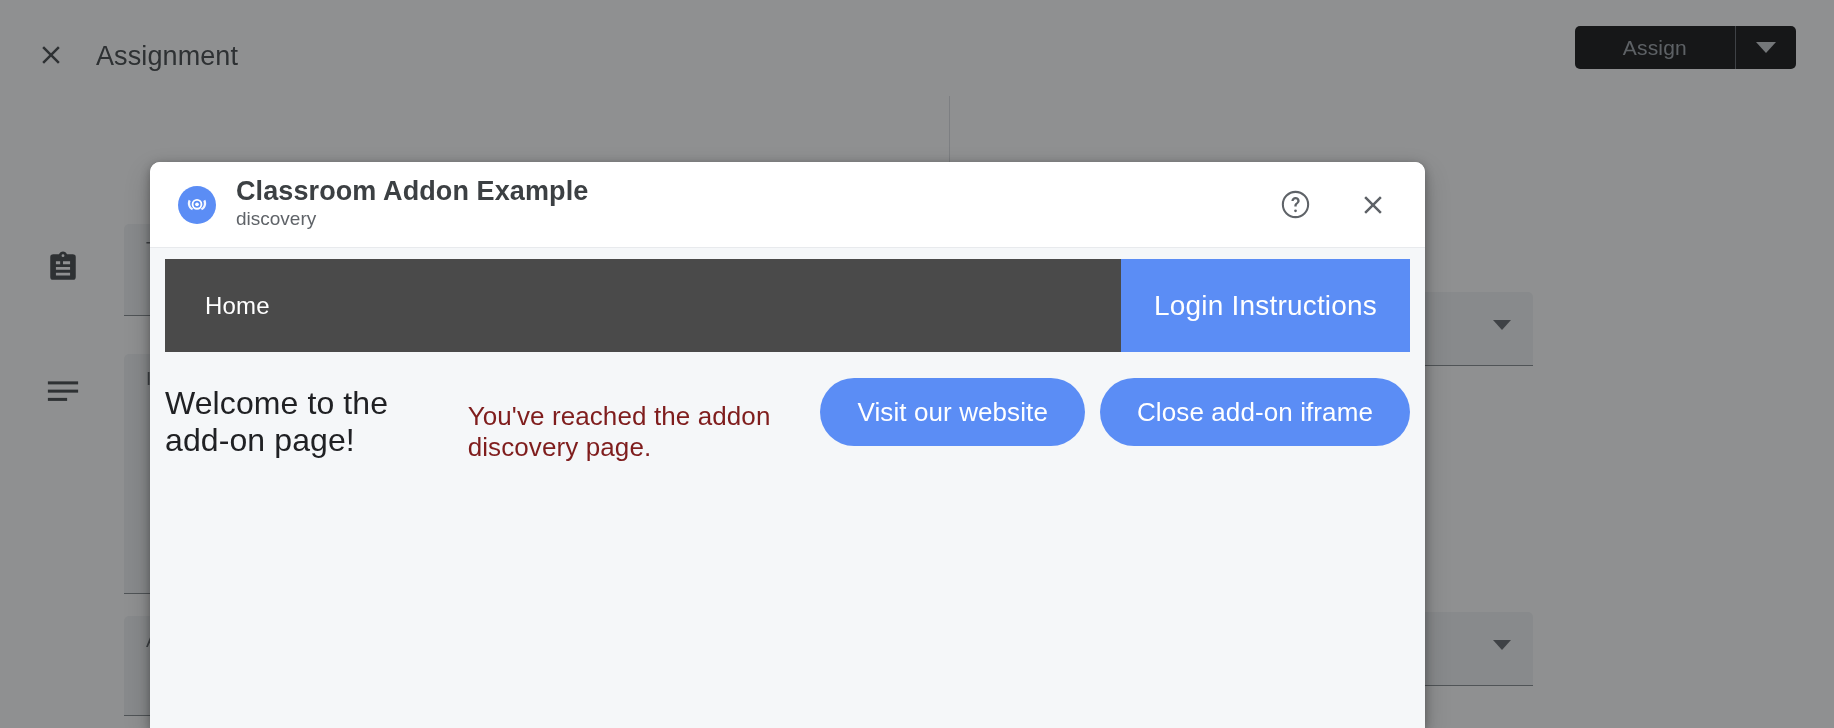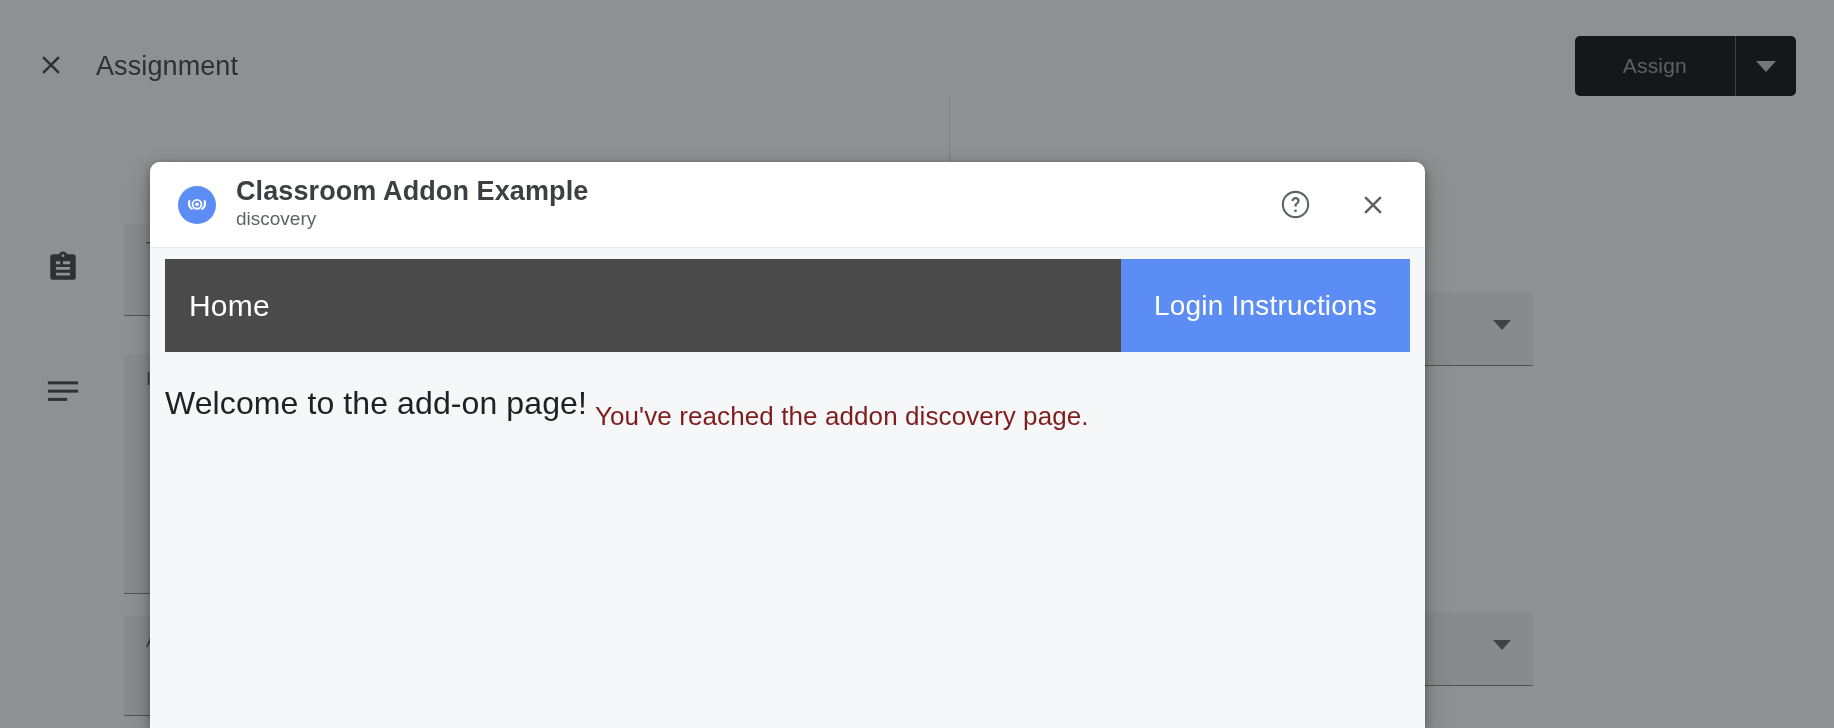--- a/index.html
+++ b/index.html
@@ -16,21 +16,21 @@
   }
 
   
   #bg-page {
     position: absolute;
     inset: 0;
     background: #ffffff;
   }
   .bg-topbar {
     position: absolute;
-    left: 0; top: 18px;
+    left: 0; top: 8px;
     width: 1834px; height: 96px;
     background: #ffffff;
     border-bottom: 1px solid #dadce0;
     box-sizing: border-box;
   }
   .bg-close-icon {
     position: absolute;
     left: 30px; top: 26px;
     width: 42px; height: 42px;
     display: flex; align-items: center; justify-content: center;
@@ -40,21 +40,21 @@
     position: absolute;
     left: 96px; top: 30px;
     font-size: 27px;
     color: #3c4043;
     letter-spacing: 0.1px;
     line-height: 36px;
   }
   .assign-group {
     position: absolute;
     right: 38px; top: 18px;
-    height: 60px;
+    height: 43px;
     display: flex;
     border-radius: 5px;
     overflow: hidden;
   }
   .assign-main {
     background: #0d0d0d;
     color: #9aa0a6;
     font-size: 21px;
     padding: 0 48px;
     display: flex; align-items: center; justify-content: center;
@@ -237,23 +237,23 @@
     height: 93px;
     display: flex;
     align-items: stretch;
     background: #4a4a4a;
     flex: 0 0 93px;
   }
   .nav-brand {
     flex: 1 1 auto;
     display: flex;
     align-items: center;
-    padding-left: 24px;
+    padding-left: 40px;
     color: #ffffff;
-    font-size: 30px;
+    font-size: 24px;
     letter-spacing: 0.2px;
   }
   .nav-login {
     flex: 0 0 289px;
     background: #5b8df5;
     color: #ffffff;
     font-size: 28px;
     display: flex;
     align-items: center;
     justify-content: center;
@@ -407,16 +407,20 @@
 
     <div class="addon-navbar">
       <div class="nav-brand">Home</div>
       <div class="nav-login">Login Instructions</div>
     </div>
 
     <div class="addon-content">
       <h1 class="addon-h1">Welcome to the add-on page!</h1>
       <p class="addon-p">You've reached the addon discovery page.</p>
       <hr class="addon-hr">
+      <div class="addon-buttons">
+        <button class="pill-btn">Visit our website</button>
+        <button class="pill-btn">Close add-on iframe</button>
+      </div>
     </div>
 
   </div>
 </div>
 
 </body></html>

